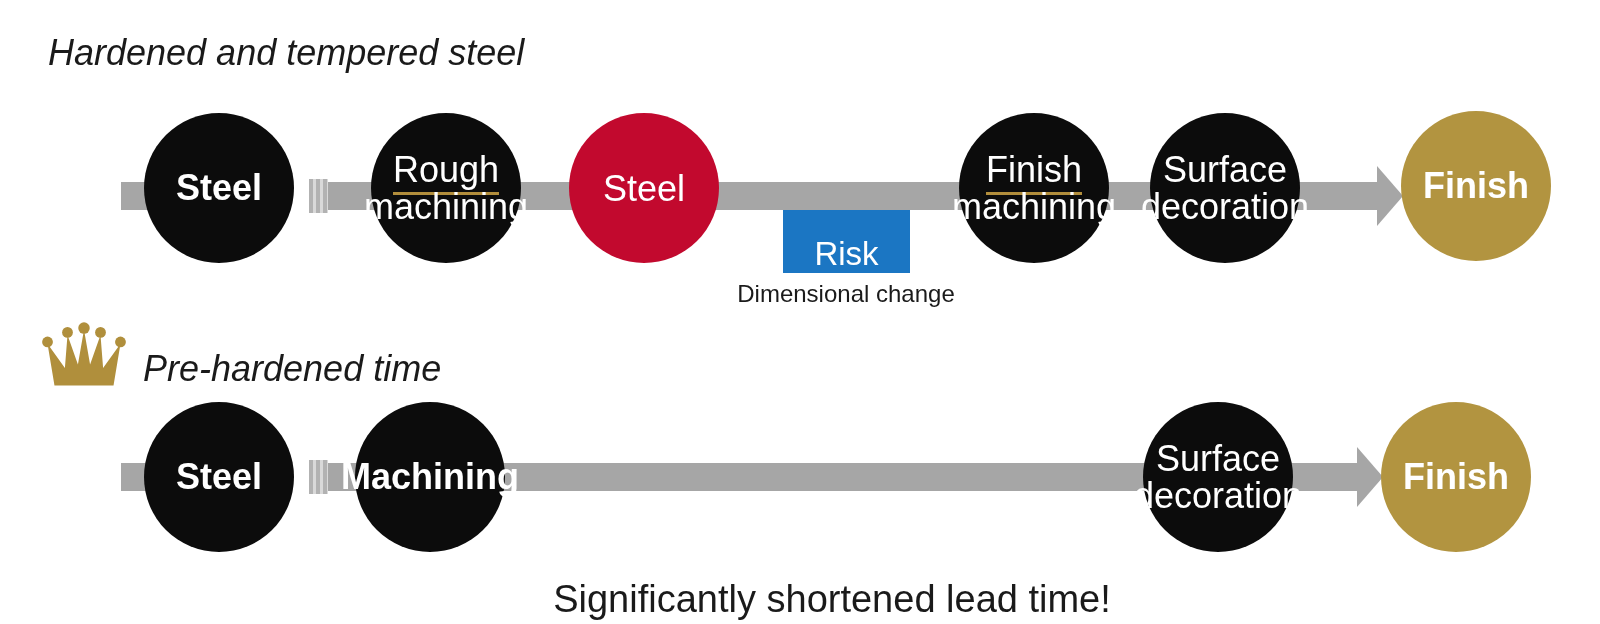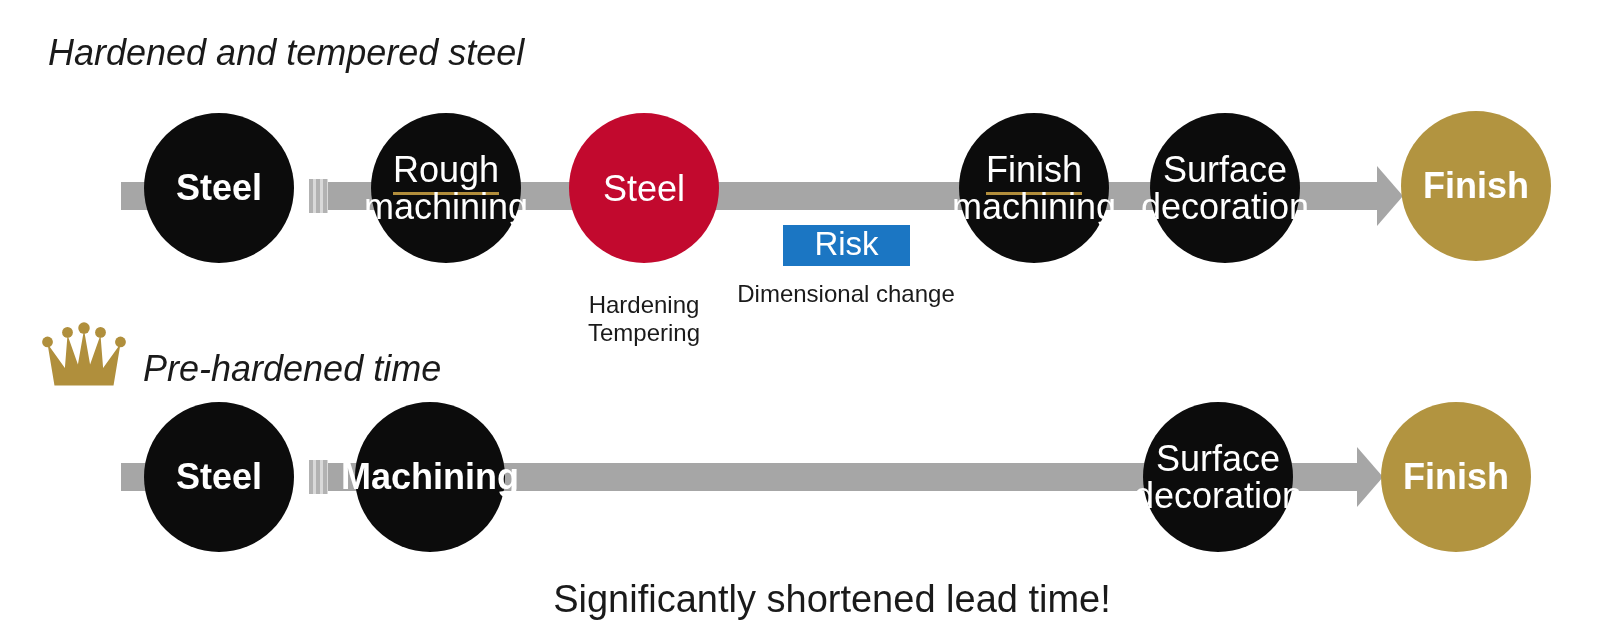--- a/index.html
+++ b/index.html
@@ -35,23 +35,23 @@
   }
   .head  {
     position:absolute; width:0; height:0; z-index:1;
     border-left:26px solid #a6a6a6;
     border-top:30px solid transparent;
     border-bottom:30px solid transparent;
   }
 
   
   .risk-box {
-    position:absolute; left:783px; top:225px; width:127px; height:41px;
+    position:absolute; left:783px; top:210px; width:127px; height:63px;
     background:#1b76c3; color:#ffffff; font-size:33px;
-    display:flex; align-items:flex-start; justify-content:center; z-index:3;
+    display:flex; align-items:flex-end; justify-content:center; z-index:3;
   }
   .note { position:absolute; text-align:center; font-size:24px; line-height:28px; z-index:3; }
 
   .banner { position:absolute; left:432px; top:543px; width:800px; text-align:center; font-size:38px; z-index:4;margin-top:35px; }
 
   .crown { position:absolute; left:40px; top:322px; width:88px; height:66px; z-index:4; }
 </style>
 </head>
 <body>
 
@@ -96,24 +96,20 @@
   </div>
 
   <div class="circle c-gold one-ln" style="left:1401px;top:111px">
     <div>Finish</div>
   </div>
 
   <div class="risk-box">
     <span>Risk</span>
   </div>
 
-  <div class="note" style="left:544px;top:291px;width:200px">
-    <div>Hardening</div>
-    <div>Tempering</div>
-  </div>
 
   <div class="note" style="left:706px;top:280px;width:280px">
     <div>Dimensional change</div>
   </div>
 
   <svg class="crown" viewBox="0 0 100 76">
     <g fill="#b08f3c">
       <circle cx="8" cy="23" r="6.2"></circle>
       <circle cx="31" cy="12" r="6.2"></circle>
       <circle cx="50" cy="7" r="6.6"></circle>

